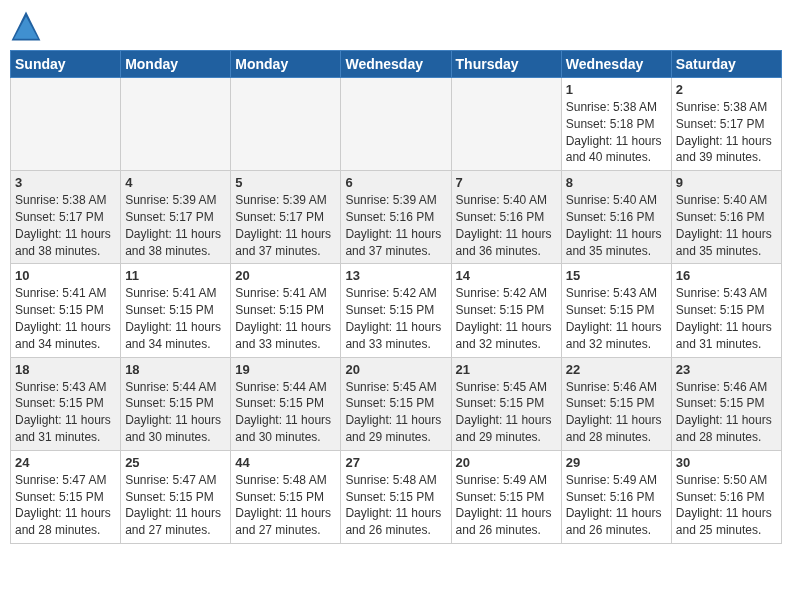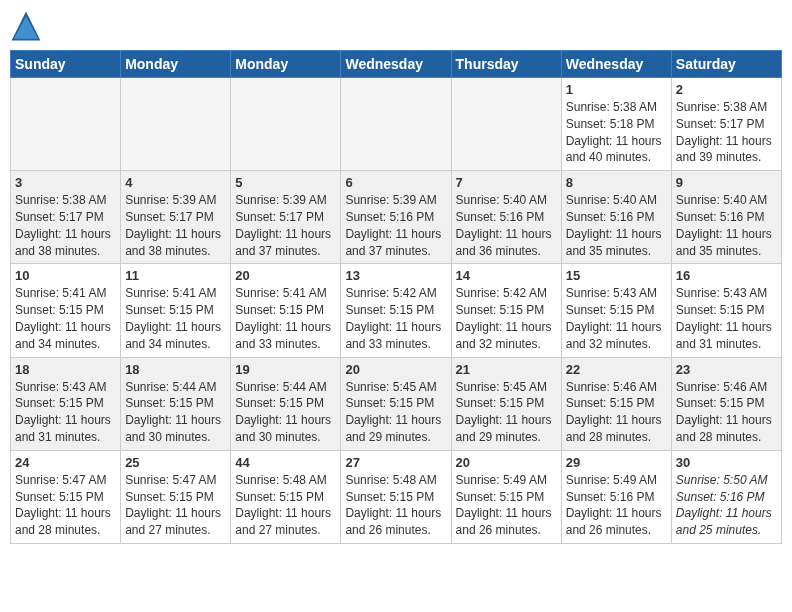--- a/index.html
+++ b/index.html
@@ -339,20 +339,20 @@
         </td>
         <td>
           <span class="day-num">29</span>
           <div class="day-info" style="white-space: pre-line;">Sunrise: 5:49 AM
 Sunset: 5:16 PM
 Daylight: 11 hours
 and 26 minutes.</div>
         </td>
         <td>
           <span class="day-num">30</span>
-          <div class="day-info" style="white-space: pre-line; font-style: italic;">Sunrise: 5:50 AM
+          <div class="day-info" style="white-space: pre-line;">Sunrise: 5:50 AM
 Sunset: 5:16 PM
 Daylight: 11 hours
 and 25 minutes.</div>
         </td>
       </tr>
     </tbody>
 </table>
 
 </body></html>

